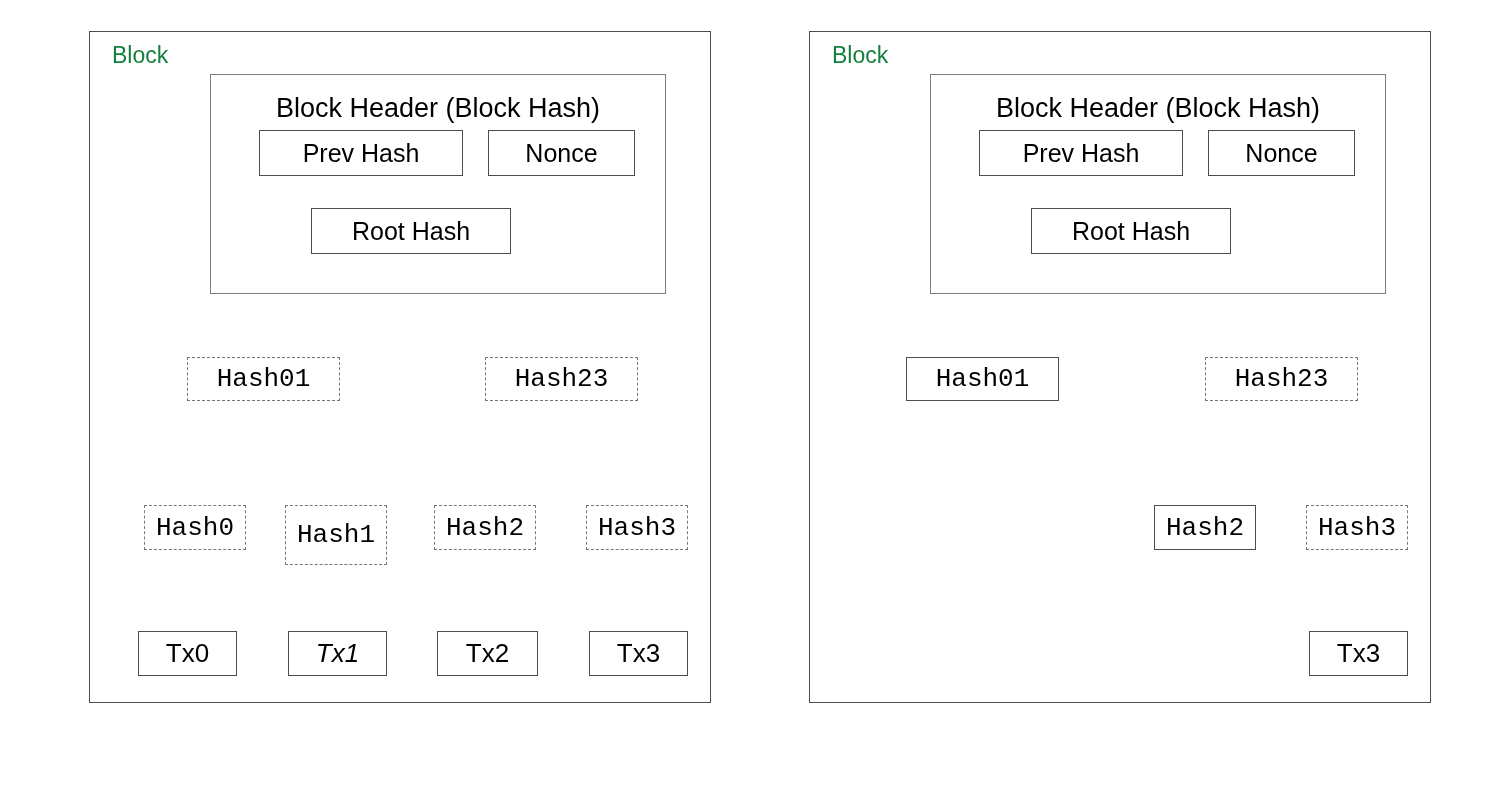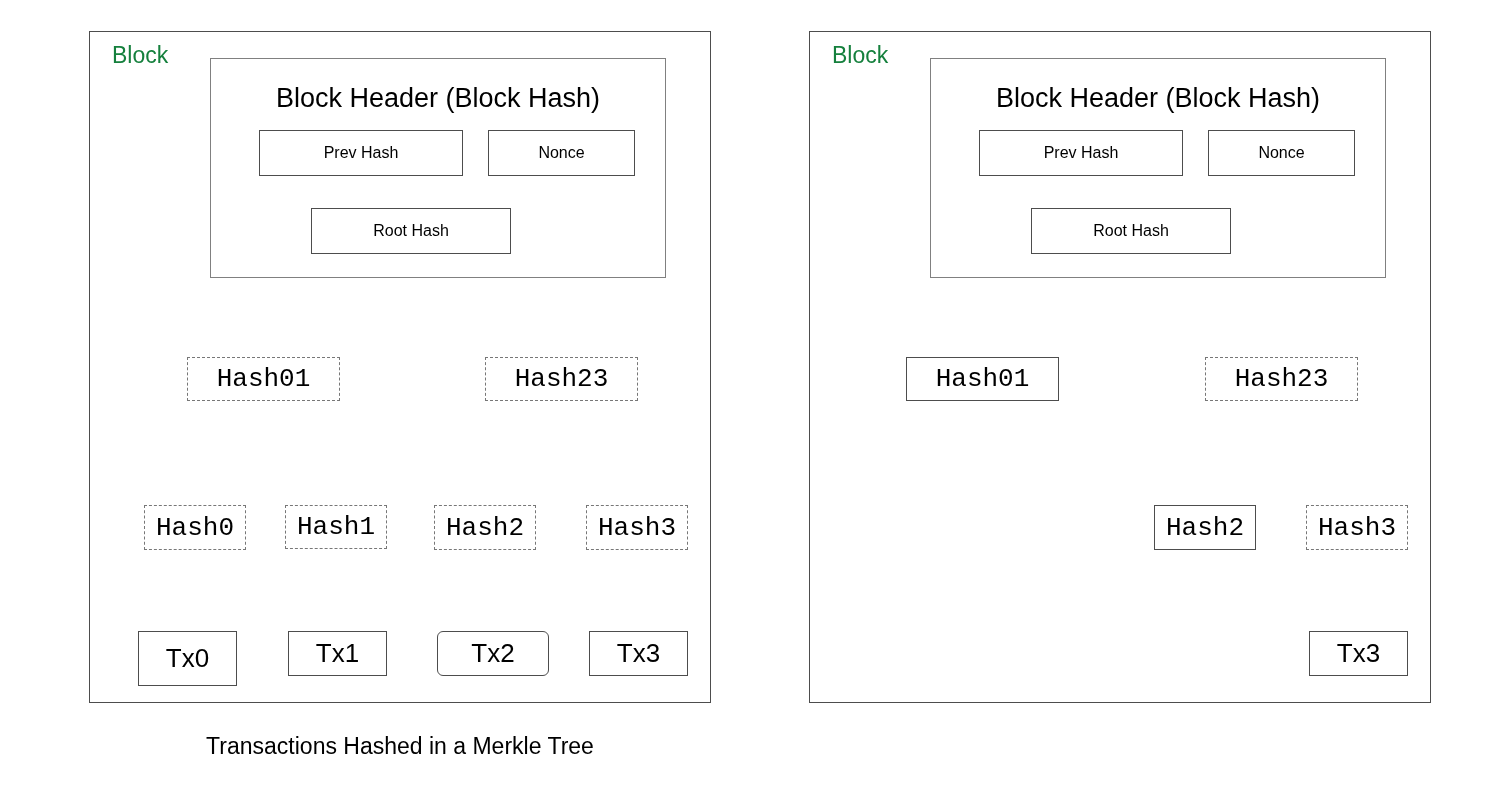--- a/index.html
+++ b/index.html
@@ -53,24 +53,25 @@
   .node.solid {
     border: 1.5px solid #4d4d4d;
   }
   .node.dashed {
     border: 1.5px dashed #777777;
   }
   .node.header-box {
     border: 1.5px solid #808080;
     align-items: flex-start;
     justify-content: center;
-    padding-top: 24px;
+    padding-top: 18px;
+    margin-top: 16px;
   }
   .t-header { font-size: 27px; }
-  .t-inner  { font-size: 16px; }
+  .t-inner  { font-size: 25px; }
   .t-hash   { font-size: 26px; font-family: Liberation Mono, monospace; }
   .t-tx     { font-size: 26px; }
 
   svg.arrows {
     position: absolute;
     left: 0;
     top: 0;
     width: 1492px;
     height: 802px;
     pointer-events: none;
@@ -135,35 +136,34 @@
   <div class="node solid t-inner" style="left:488px; top:130px; width:147px; height:46px;">Nonce</div>
 
   <div class="node solid t-inner" style="left:311px; top:208px; width:200px; height:46px;">Root Hash</div>
 
   <div class="node dashed t-hash" style="left:187px; top:357px; width:153px; height:44px;">Hash01</div>
 
   <div class="node dashed t-hash" style="left:485px; top:357px; width:153px; height:44px;">Hash23</div>
 
   <div class="node dashed t-hash" style="left:144px; top:505px; width:102px; height:45px;">Hash0</div>
 
-  <div class="node dashed t-hash" style="left:285px; top:505px; width:102px; height:44px;">Hash1</div>
+  <div class="node dashed t-hash" style="left:285px; top:505px; width:102px; height:60px;">Hash1</div>
 
   <div class="node dashed t-hash" style="left:434px; top:505px; width:102px; height:45px;">Hash2</div>
 
   <div class="node dashed t-hash" style="left:586px; top:505px; width:102px; height:45px;">Hash3</div>
 
-  <div class="node solid t-tx" style="left:138px; top:631px; width:99px; height:55px;">Tx0</div>
+  <div class="node solid t-tx" style="left:138px; top:631px; width:99px; height:45px;">Tx0</div>
 
-  <div class="node solid t-tx" style="left:288px; top:631px; width:99px; height:45px;">Tx1</div>
+  <div class="node solid t-tx" style="left:288px; top:631px; width:99px; height:45px;font-style:italic;">Tx1</div>
 
-  <div class="node solid t-tx" style="left:437px; top:631px; width:112px; height:45px;border-radius:6px;">Tx2</div>
+  <div class="node solid t-tx" style="left:437px; top:631px; width:101px; height:45px;">Tx2</div>
 
   <div class="node solid t-tx" style="left:589px; top:631px; width:99px; height:45px;">Tx3</div>
 
-  <div class="caption" style="left:89px; top:735px; width:622px;">Transactions Hashed in a Merkle Tree</div>
 
   <div class="panel" style="left:809px; top:31px; width:622px; height:672px;"></div>
 
   <div class="panel-label" style="left:832px; top:44px;">Block</div>
 
   <div class="node header-box t-header" style="left:930px; top:58px; width:456px; height:220px;">Block Header (Block Hash)</div>
 
   <div class="node solid t-inner" style="left:979px; top:130px; width:204px; height:46px;">Prev Hash</div>
 
   <div class="node solid t-inner" style="left:1208px; top:130px; width:147px; height:46px;">Nonce</div>

